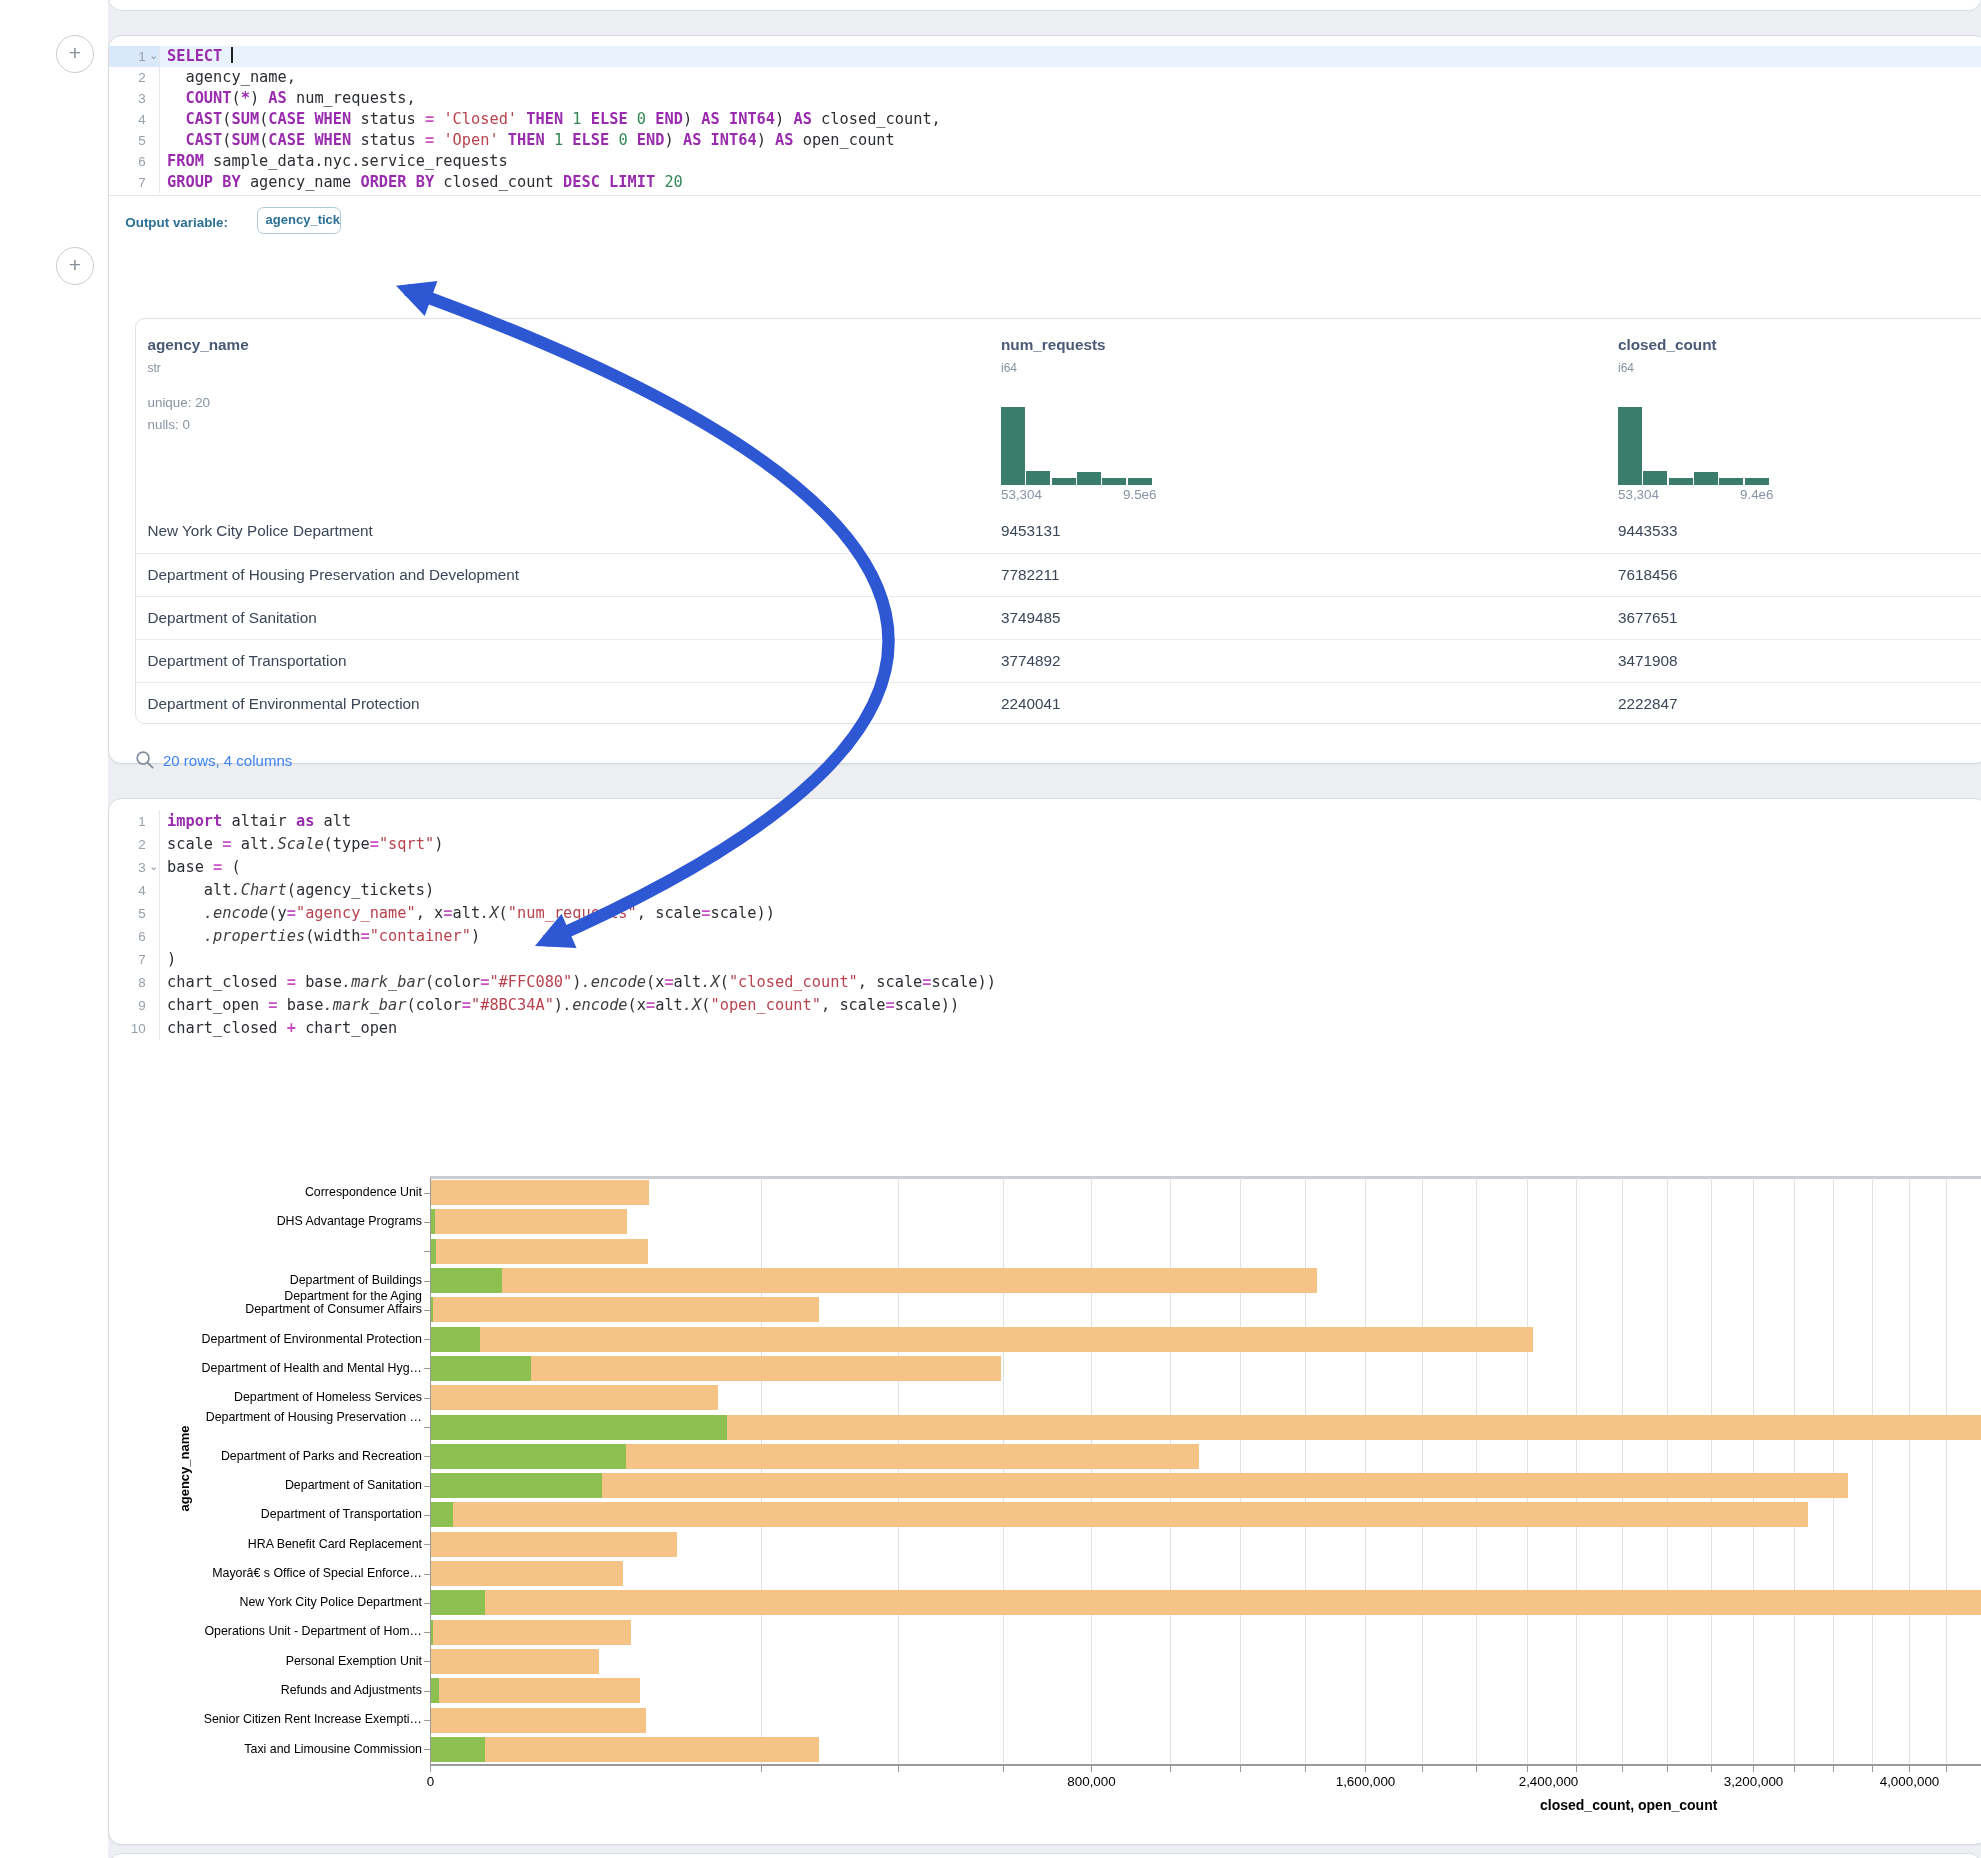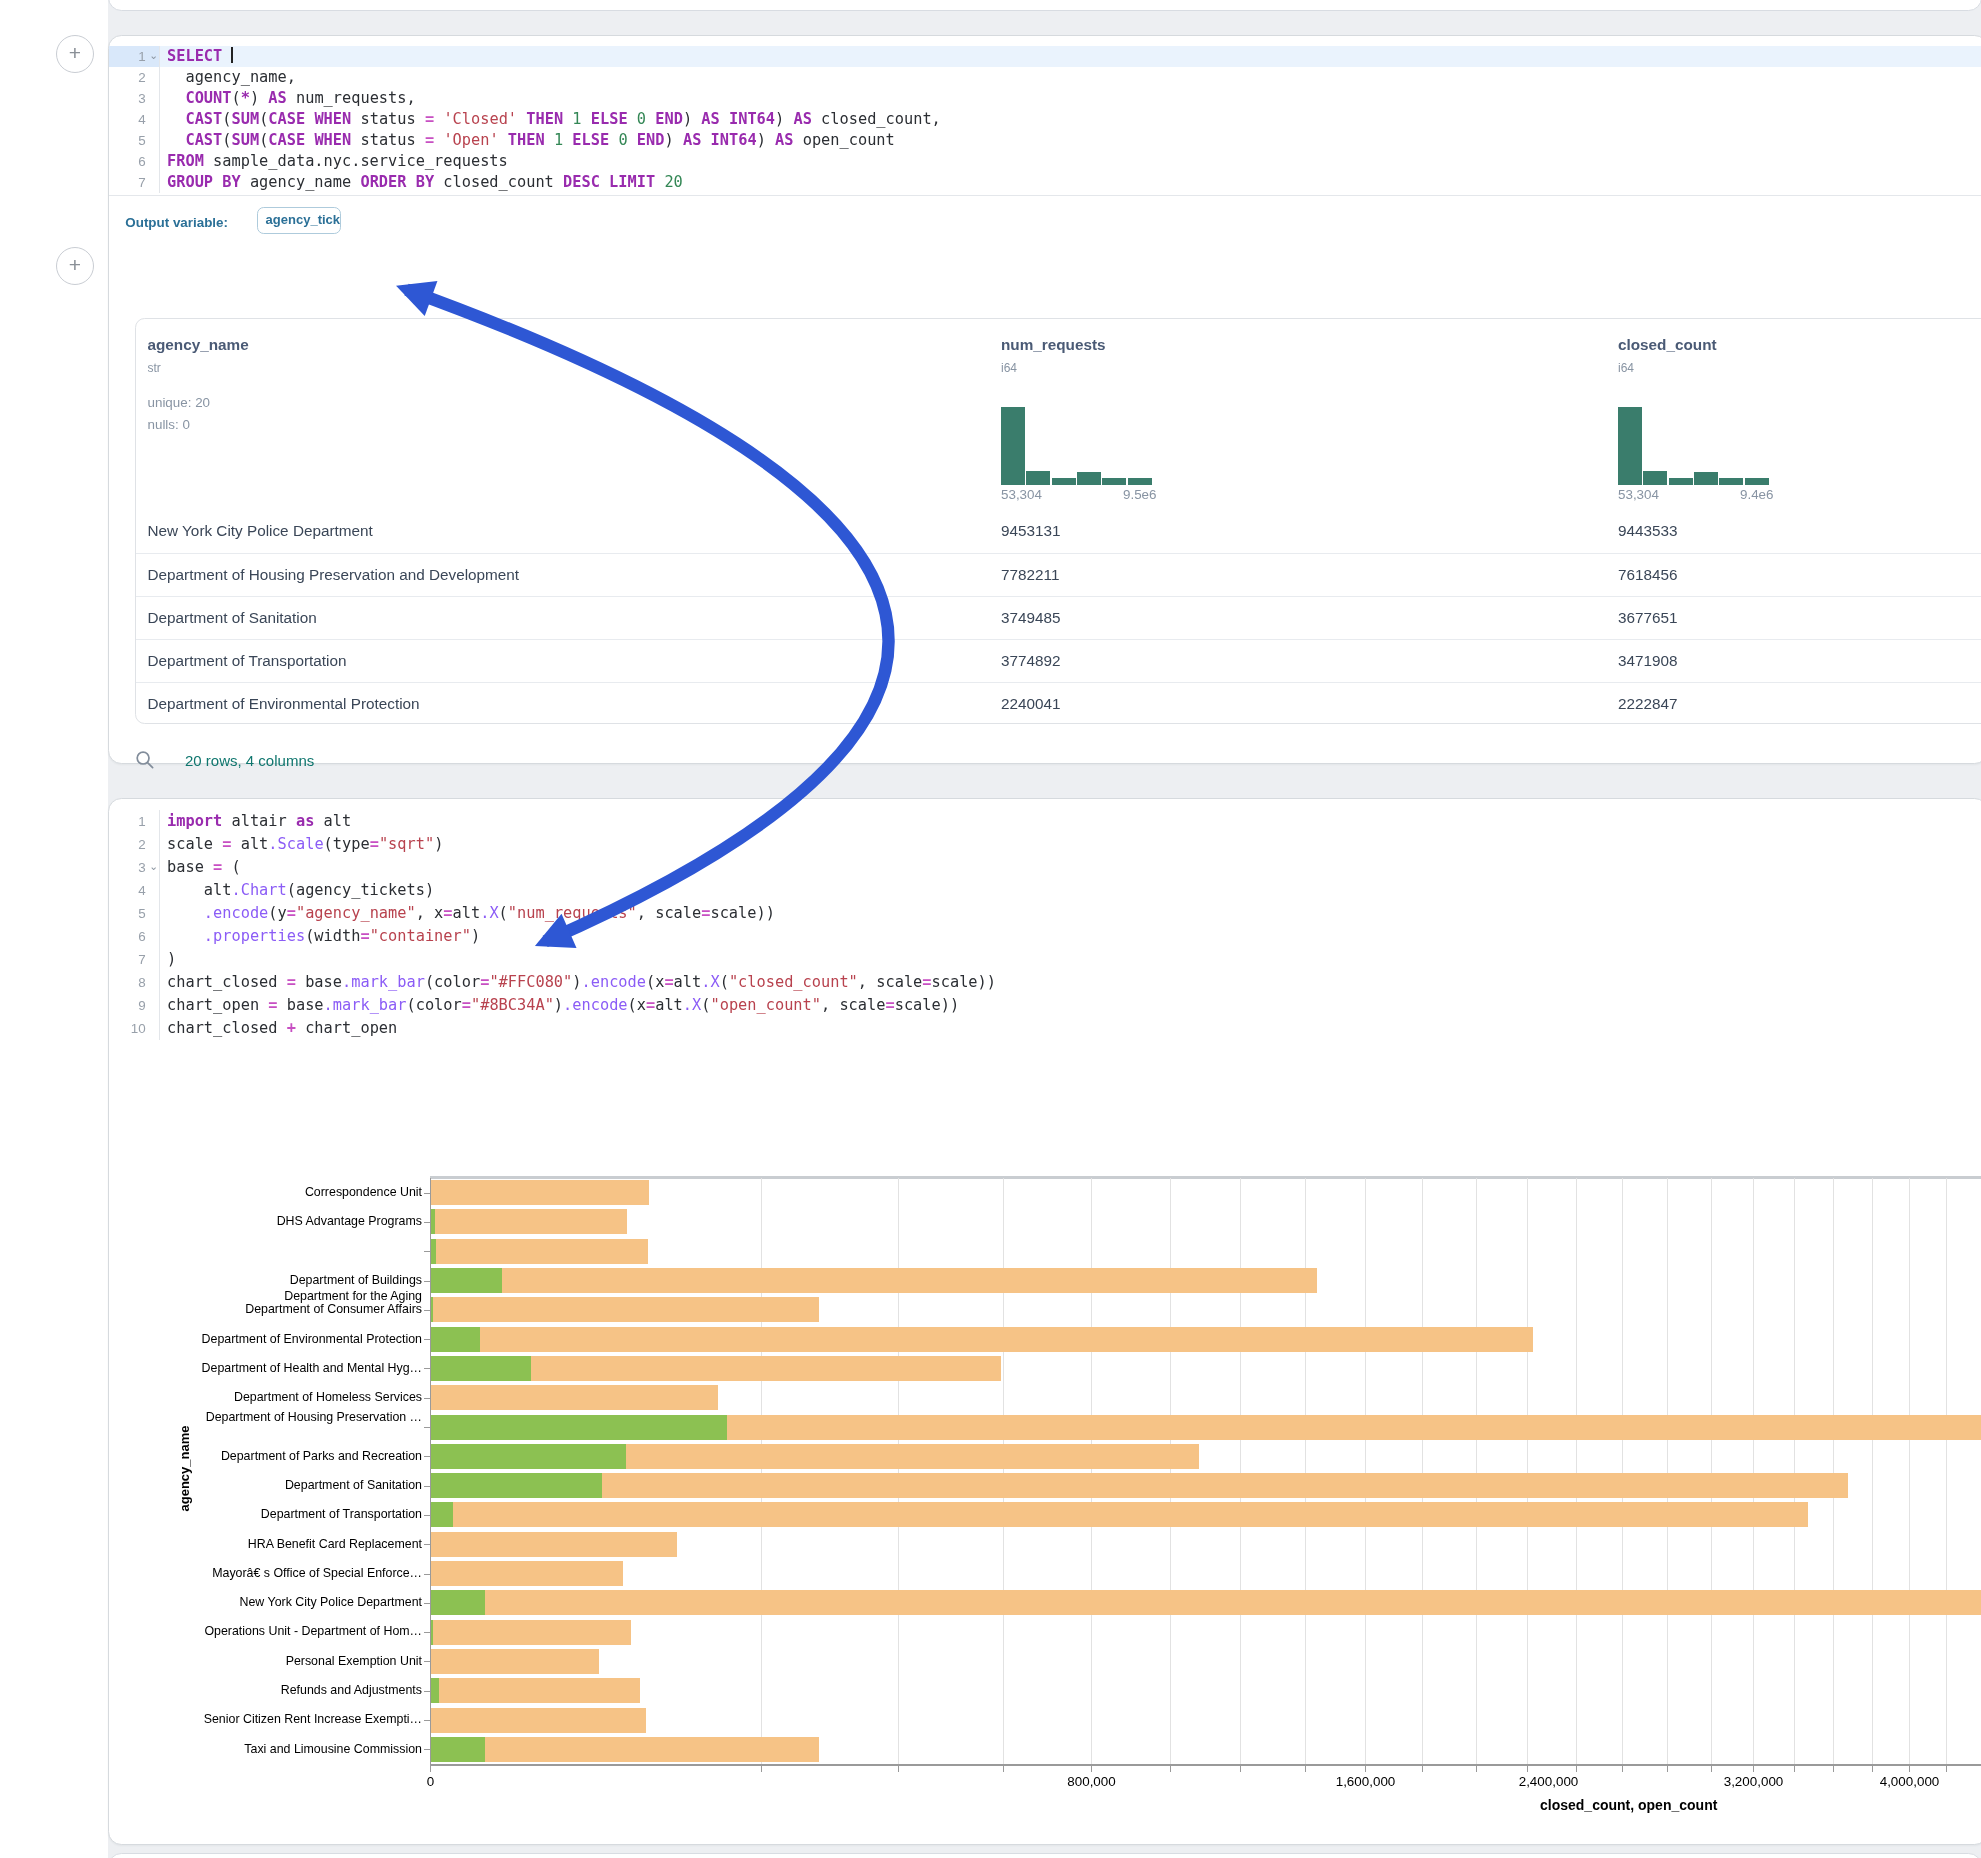--- a/index.html
+++ b/index.html
@@ -23,21 +23,21 @@
     border-right:1px solid #e3e6ea; color:#98a0aa; font-size:13.4px; text-align:right;
     padding-right:13.4px; font-family:"Liberation Sans", sans-serif; }
   .fold { position:absolute; right:1px; top:-1px; font-size:10.5px; color:#8b95a0; }
   .code-text { position:absolute; left:58px; top:0; }
   .hl .gutter-cell { background:#d9e8fa; }
   .hl { background:#eaf3fd; }
   .tok-k { color:#992bae; font-weight:bold; }
   .tok-o { color:#c74fc2; font-weight:bold; }
   .tok-s { color:#b8424e; }
   .tok-n { color:#338755; }
-  .tok-f { color:#8b5cf6; }
+  .tok-f { color:#404040;font-style:italic; }
   .tok-i { color:#2b2e33; }
   .cursor { display:inline-block; width:1.4px; height:16.3px; background:#222;
     vertical-align:-2.9px; }
   
   #output-row { left:0; right:0; top:159px; height:57px; border-top:1.4px solid #e4e7eb; }
   #output-label { position:absolute; left:16.3px; top:19px; font-size:13.4px; font-weight:bold;
     color:#2b7097; }
   #output-pill { position:absolute; left:148px; top:10.5px; width:84px; height:27px;
     border:1.4px solid #aecbdc; border-radius:6.7px; background:#fff; overflow:hidden;
     font-size:13px; font-weight:bold; color:#2b7097; line-height:24px;
@@ -48,21 +48,21 @@
   .col-name { position:absolute; top:17px; font-size:15.3px; font-weight:bold; color:#4a5a75; }
   .col-type { position:absolute; top:42px; font-size:12px; color:#8894a3; }
   .col-stat { position:absolute; font-size:13.4px; color:#8894a3; }
   .hist { position:absolute; top:88px; height:78px; }
   .hist-bar { position:absolute; bottom:0; width:24px; background:#3a7d6c; }
   .hist-lab { position:absolute; top:168px; font-size:13.4px; color:#8894a3; }
   .trow { position:absolute; left:0; right:0; height:43px; border-top:1px solid #e8ebef; }
   .trow:first-of-type { border-top:none; }
   .tcell { position:absolute; top:11.5px; font-size:15.3px; color:#3a4657; white-space:nowrap; }
   #table-footer { position:absolute; left:26px; top:705px; height:38px; display:flex;
-    align-items:center; gap:30px; color:#0f766e; font-size:15px; }
+    align-items:center; gap:8px; color:#3b82f6; font-size:15px; }
   
   #chart { left:429px; top:1178px; width:1552px; height:586px; }
   #chart-topline { position:absolute; left:0; top:-1.9px; width:1552px; height:2.9px;
     background:#c9cdd1; }
   .gridline { position:absolute; top:0; bottom:0; width:1px; background:#e2e2e2; }
   .cbar { position:absolute; height:25px; }
   .ylab { position:absolute; right:1560px; width:382px; text-align:right; font-size:12.4px;
     color:#000; white-space:nowrap; }
   .ytick { position:absolute; left:-5.7px; width:5.7px; height:1px; background:#9a9a9a; }
   #yaxis-line { position:absolute; left:0; top:0; bottom:0; width:1px; background:#9a9a9a; }

